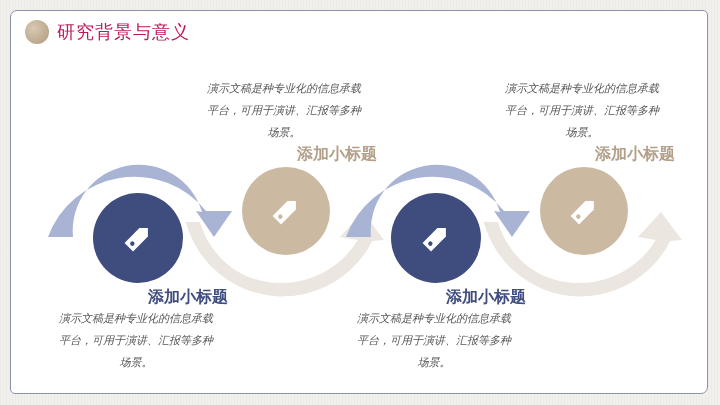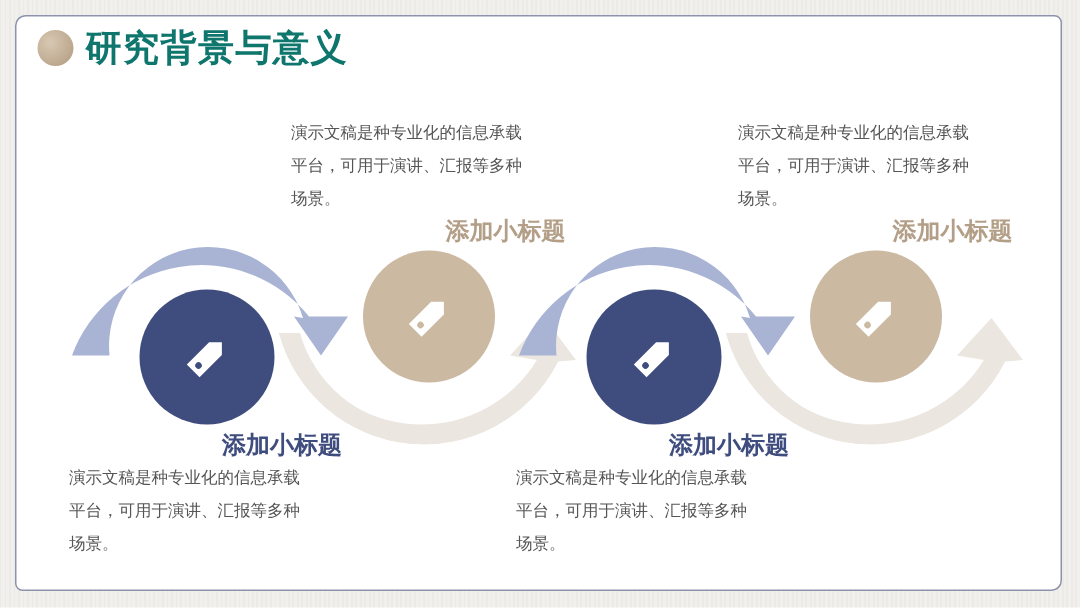--- a/index.html
+++ b/index.html
@@ -15,25 +15,25 @@
     border:1px solid #8d93ad;
     border-radius:7px 5px 7px 5px;
     box-sizing:border-box;
   }
   .header { position:absolute; left:25px; top:19px; height:26px; display:flex; align-items:center; }
   .header-dot {
     width:24px; height:24px; border-radius:50%;
     background: radial-gradient(circle at 35% 35%, #d8c8b3, #b09a7e);
     margin-right:8px;
   }
-  .header-title { font-size:24px; font-weight:bold; color:#0f766e; letter-spacing:1px; }
+  .header-title { font-size:18px; font-weight:normal; color:#be185d; letter-spacing:1px; }
   svg.diagram { position:absolute; left:0; top:0; }
   .desc {
-    position:absolute; width:180px; 
-    font-size:11px; line-height:22px; color:#555;
+    position:absolute; width:180px; text-align:center;
+    font-size:11px; line-height:22px; color:#555;font-style:italic;
   }
   .subtitle { position:absolute; width:180px; text-align:right; font-size:16px; font-weight:bold; }
   .sub-navy { color:#3f4c7e; }
   .sub-tan { color:#b39f87; }
 </style>
 </head>
 <body>
 
 <div class="card"></div>
 

